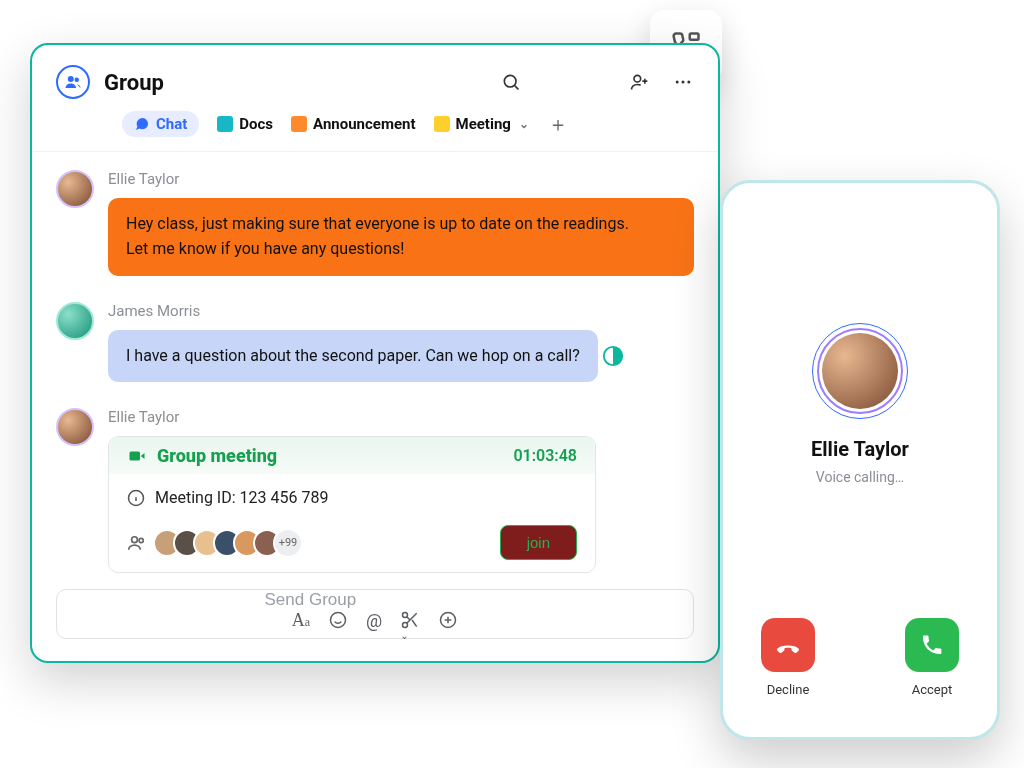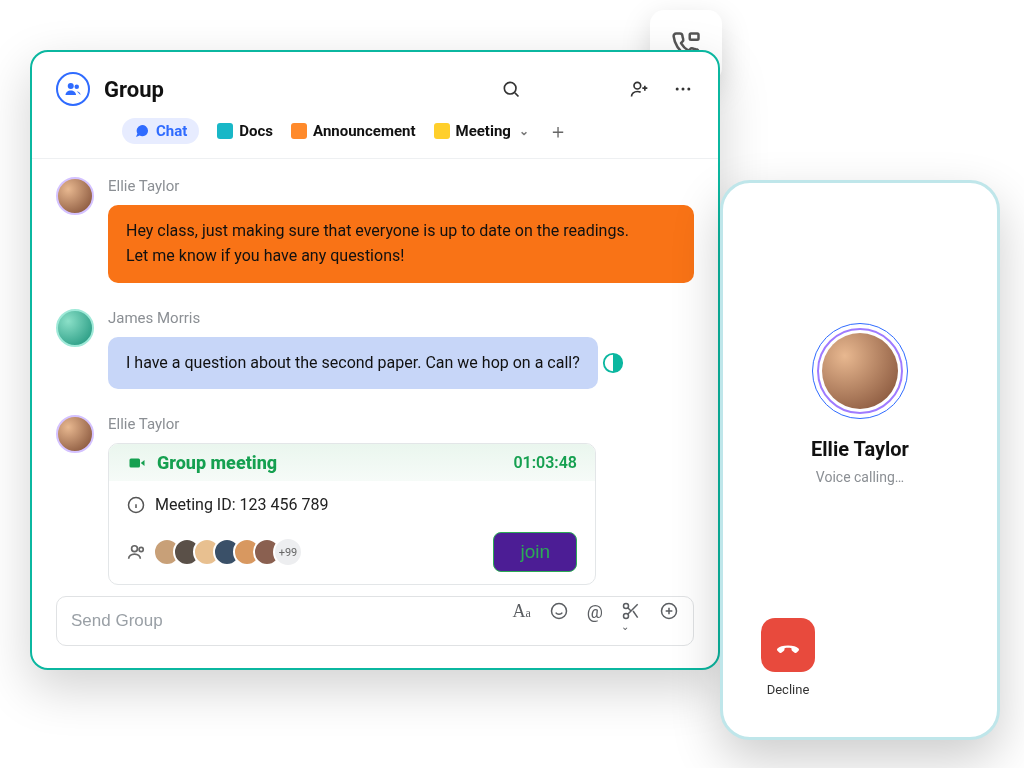--- a/index.html
+++ b/index.html
@@ -9,21 +9,21 @@
     width: 1024px;
     height: 768px;
     position: relative;
     overflow: hidden;
   }
 
   
   .chat-window {
     position: absolute;
     left: 30px;
-    top: 50px;
+    top: 43px;
     width: 690px;
     height: 620px;
     background: #fff;
     border: 2px solid #0bb7a0;
     border-radius: 18px;
     box-shadow: 0 18px 50px rgba(0,0,0,.18);
     padding: 20px 0 0;
     display: flex;
     flex-direction: column;
   }
@@ -159,35 +159,36 @@
   .avatars-row .mini:nth-child(6){background:#8a6050;}
   .more-count {
     width:30px; height:30px; border-radius:50%;
     background:#edeef0; font-size:11px; color:#666;
     display:flex;align-items:center;justify-content:center; margin-left:-8px; border:2px solid #fff;
   }
   .people-ico { color:#666; margin-right:6px; }
   .join-btn {
     border:1.5px solid #2bab55;
     color:#2bab55;
-    background:#4c1d95;
+    background:#7f1d1d;
     border-radius:8px;
     padding:8px 26px;
-    font-size:19px;
+    font-size:15px;
     cursor:pointer;
   }
 
   
   .composer {
     margin: 0 24px 22px;
     border:1px solid #e0e2e4;
     border-radius:10px;
     height:50px;
     display:flex; align-items:center;
     padding:0 14px;
+    flex-direction:column;
   }
   .composer input {
     flex:1; border:none; outline:none;
     font-size:17px; color:#333;
   }
   .composer input::placeholder { color:#9aa0a6; }
   .composer-icons { display:flex; gap:18px; color:#5b5e62; font-size:18px; }
 
   
   .phone {
@@ -430,14 +431,22 @@
 
   <div class="phone-actions">
     <div class="call-btn">
       <div class="call-circle red">
         <svg width="26" height="26" viewBox="0 0 24 24" fill="#fff">
             <path d="M21.7 15.3c-1.7-1.7-5-2.8-9.7-2.8s-8 1.1-9.7 2.8c-.6.6-.6 1.5 0 2.1l1.6 1.6c.5.5 1.4.6 2 .1l2.1-1.6c.5-.4.8-1 .8-1.6v-1c1-.2 2-.3 3.2-.3s2.2.1 3.2.3v1c0 .6.3 1.2.8 1.6l2.1 1.6c.6.5 1.5.4 2-.1l1.6-1.6c.6-.6.6-1.5 0-2.1z"></path>
           </svg>
       </div>
       <div class="call-label">Decline</div>
     </div>
+    <div class="call-btn">
+      <div class="call-circle green">
+        <svg width="24" height="24" viewBox="0 0 24 24" fill="#fff">
+            <path d="M6.6 10.8a15 15 0 0 0 6.6 6.6l2.2-2.2c.3-.3.7-.4 1.1-.3 1.2.4 2.5.6 3.8.6.6 0 1.1.5 1.1 1.1V20c0 .6-.5 1.1-1.1 1.1C10.1 21.1 2.9 13.9 2.9 3.7 2.9 3.1 3.4 2.6 4 2.6h3.4c.6 0 1.1.5 1.1 1.1 0 1.3.2 2.6.6 3.8.1.4 0 .8-.3 1.1l-2.2 2.2z"></path>
+          </svg>
+      </div>
+      <div class="call-label">Accept</div>
+    </div>
   </div>
 </div>
 
 </body></html>

